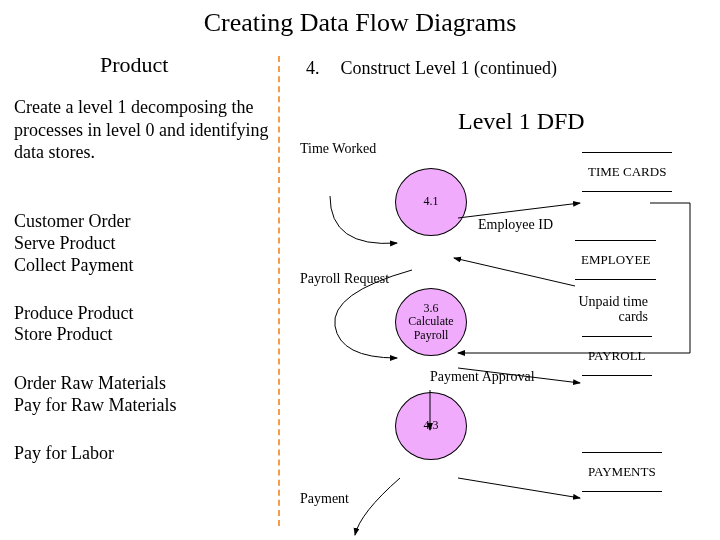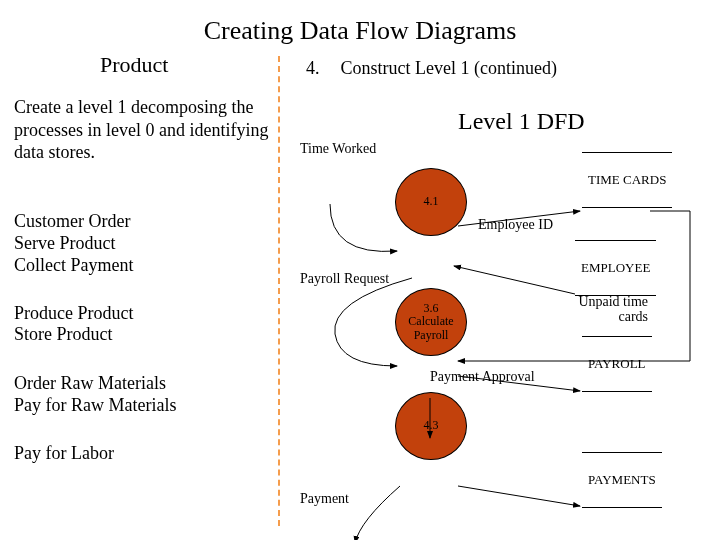--- a/index.html
+++ b/index.html
@@ -1,26 +1,26 @@
 <!DOCTYPE html>
 <html><head>
 <meta charset="utf-8">
 <style>
   html,body{margin:0;padding:0;font-family:"Times New Roman",Times,serif;background:#fff;color:#000}
   body{width:720px;height:540px;position:relative;overflow:hidden}
-  .title{font-size:26px;text-align:center;padding-top:16px}
+  .title{font-size:26px;text-align:center;padding-top:8px}
   .subtitle{font-size:22px;position:absolute;left:100px;top:52px}
   .left-text{position:absolute;left:14px;width:260px;font-size:18px;line-height:1.25}
   .divider{position:absolute;left:278px;top:56px;height:470px;border-left:2px dashed #f59c4c}
   .step-row{position:absolute;left:306px;top:58px;font-size:18px}
   .step-num{display:inline-block;width:30px}
   .dfd-title{position:absolute;left:458px;top:108px;font-size:24px}
   .lbl{position:absolute;font-size:14px;line-height:1.05}
-  .proc{position:absolute;border:1px solid #000;border-radius:50%;text-align:center;font-size:12px;line-height:1.1;background:#c2410c;display:flex;flex-direction:column;justify-content:center;align-items:center;padding:2px 4px}
-  .ds{position:absolute;font-size:13px;text-align:center;line-height:1.1;border-top:1px solid #000;border-bottom:1px solid #000;padding:20px 6px;background:#fff}
+  .proc{position:absolute;border:1px solid #000;border-radius:50%;text-align:center;font-size:12px;line-height:1.1;background:#f0abfc;display:flex;flex-direction:column;justify-content:center;align-items:center;padding:2px 4px}
+  .ds{position:absolute;font-size:13px;text-align:center;line-height:1.1;border-top:1px solid #000;border-bottom:1px solid #000;padding:12px 6px;background:#fff}
   svg{position:absolute;pointer-events:none}
 </style>
 </head>
 <body>
 
 <div class="title">Creating Data Flow Diagrams</div>
 <div class="subtitle">Product</div>
 
 <div class="left-text" style="top:96px">Create a level 1 decomposing the processes in level 0 and identifying data stores.</div>
 <div class="left-text" style="top:210px">Customer Order</div>

